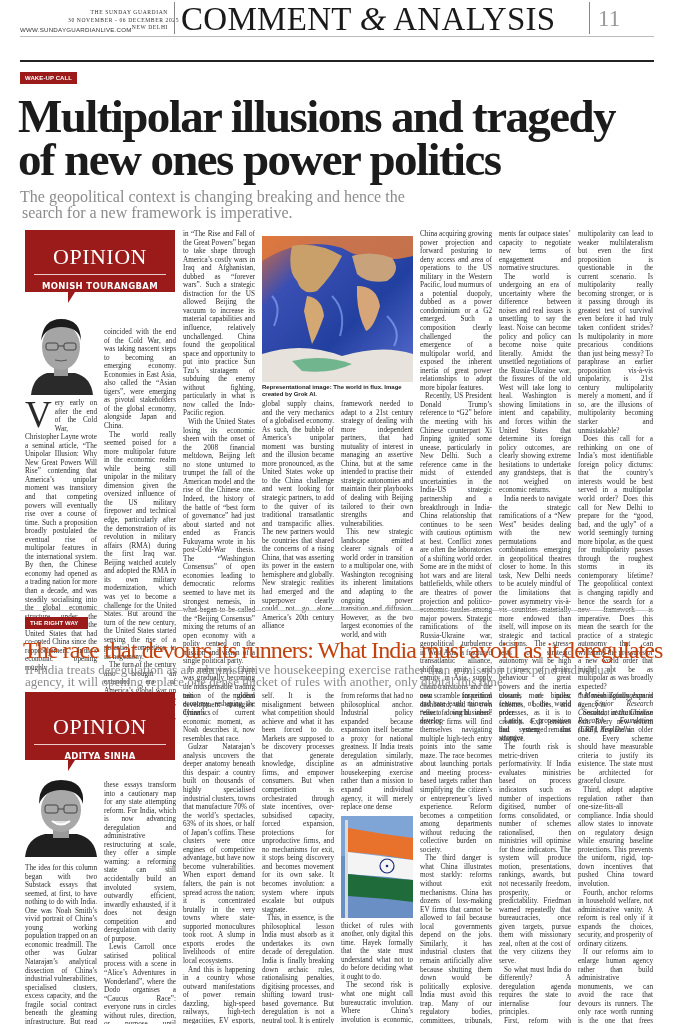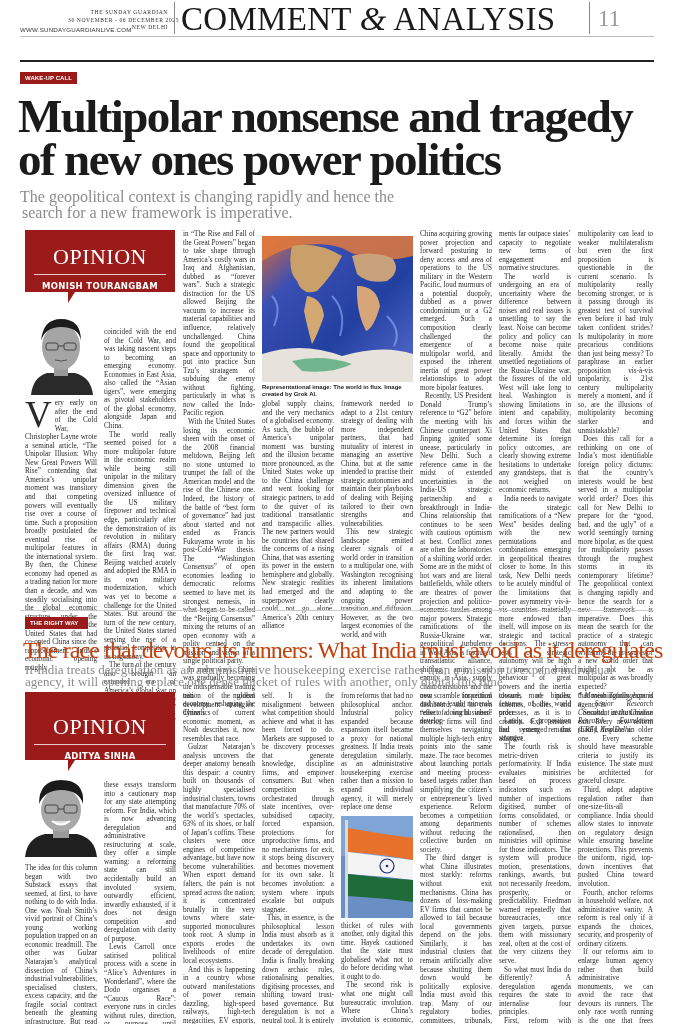--- a/index.html
+++ b/index.html
@@ -48,25 +48,25 @@
   <span class="amp">&amp;</span>
   <span>ANALYSIS</span>
 </div>
 <div class="abs vrule" style="left:589px;top:2px;height:32px"></div>
 <div class="abs page-num">11</div>
 <div class="abs top-rule"></div>
 <div class="abs thick-rule"></div>
 
 <div class="abs kicker" style="left:20px;top:72px">WAKE-UP CALL</div>
 <div class="abs headline h1">
-  <div>Multipolar nonsense and tragedy</div>
+  <div>Multipolar illusions and tragedy</div>
   <div>of new ones power politics</div>
 </div>
 <div class="abs deck" style="left:20px;top:189px">
-  <div>The geopolitical context is changing rapidly and hence the</div>
+  <div>The geopolitical context is changing breaking and hence the</div>
   <div style="padding-left:2px">search for a new framework is imperative.</div>
 </div>
 
 <div class="abs opinion-box" style="left:25px;top:230px;width:150px;height:62px;padding-top:14px">
   <div class="op">OPINION</div>
   <div class="line"></div>
   <div class="name">MONISH TOURANGBAM</div>
 </div>
 <div class="abs pointer" style="left:68px;top:292px"></div>
 
@@ -207,21 +207,21 @@
       <rect width="72" height="102" fill="#6a8fc4"></rect>
       <rect x="0" y="0" width="72" height="40" fill="#7fa4d6"></rect>
       <rect x="4" y="4" width="3" height="98" fill="#d9d9d9"></rect>
       <path d="M7 12 Q40 18 72 22 L72 44 Q40 38 7 36Z" fill="#e8722c"></path>
       <path d="M7 36 Q40 40 72 44 L72 64 Q40 60 7 58Z" fill="#f4f4f4"></path>
       <path d="M7 58 Q40 62 72 64 L72 86 Q40 82 7 80Z" fill="#1f6b3a"></path>
       <circle cx="46" cy="50" r="7" fill="none" stroke="#1a2a7a" stroke-width="1.2"></circle>
       <circle cx="46" cy="50" r="1.3" fill="#1a2a7a"></circle>
     </svg>
   </div>
-  <p class="noind">thicket of rules with another, only digital this time. Hayek cautioned that the state must globalised what not to do before deciding what it ought to do.</p>
+  <p class="noind">thicket of rules with another, only digital this time. Hayek formally that the state must understand what not to do before deciding what it ought to do.</p>
   <p>The second risk is what one might call bureaucratic involution. Where China’s involution is economic, India’s could be administrative. If every ministry creates its own digital compliance platform, its own grievance portal, its</p>
 </div>
 
 <div class="col" style="left:420px;top:692px;width:72px">
   <p class="noind">own inspection dashboard, and its own “ease of doing business” metrics, firms will find themselves navigating multiple high-tech entry points into the same maze. The race becomes about launching portals and meeting process-based targets rather than simplifying the citizen’s or entrepreneur’s lived experience. Reform becomes a competition among departments without reducing the collective burden on society.</p>
   <p>The third danger is what China illustrates most starkly: reforms without exit mechanisms. China has dozens of loss-making EV firms that cannot be allowed to fail because local governments depend on the jobs. Similarly, it has industrial clusters that remain artificially alive because shutting them down would be politically explosive. India must avoid this trap. Many of our regulatory bodies, committees, tribunals, and schemes persist long after their purpose has sunset. Deregulation that merely adds new institutions while keeping old ones alive will double the friction. A reforming state must be as committed to</p>
 </div>
 
 <div class="col" style="left:499px;top:692px;width:72px">
   <p class="noind">closure, of rules, schemes, bodies, and processes, as it is to creation. Exit ensures that system remains adaptive.</p>

